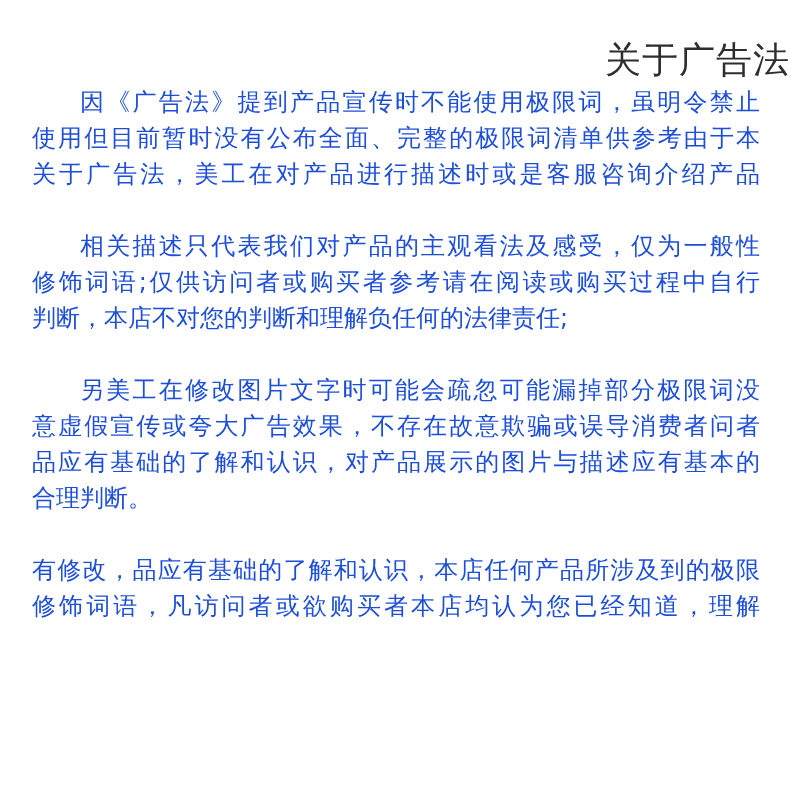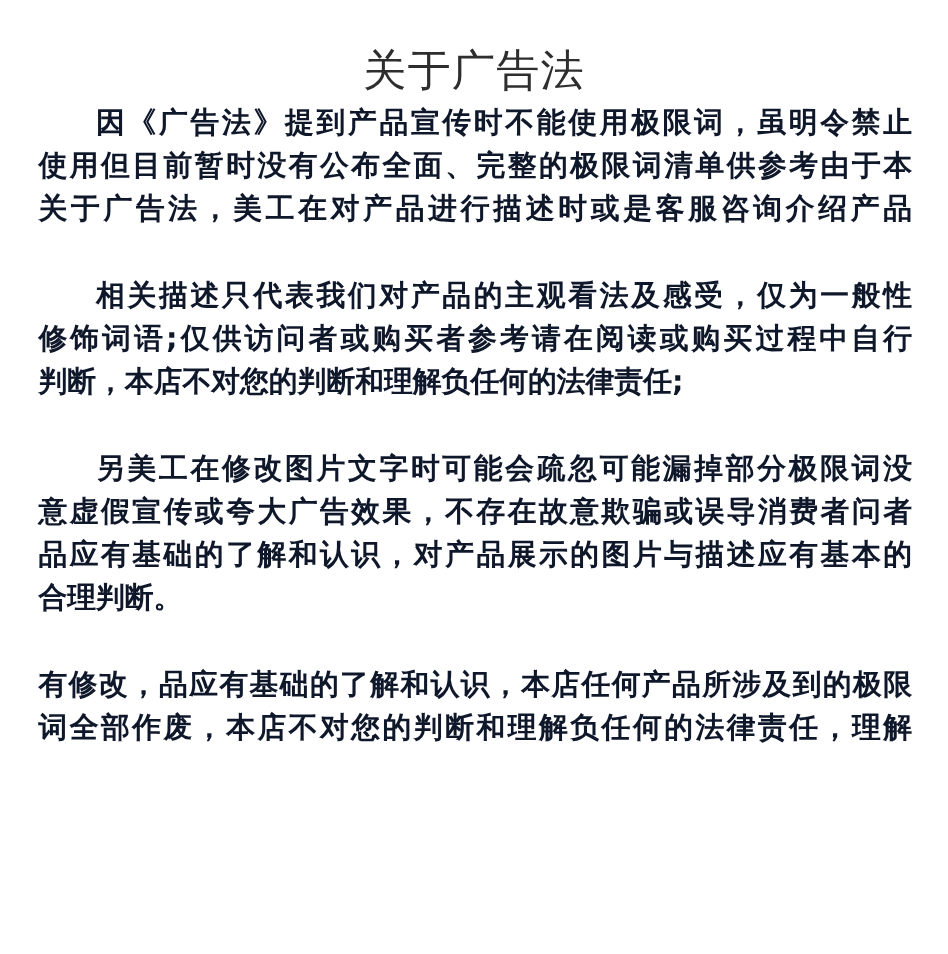--- a/index.html
+++ b/index.html
@@ -13,21 +13,21 @@
       overflow: hidden;
       position: relative;
       font-family: "DejaVu Sans", "Liberation Sans", sans-serif;
       color: #333333;
     }
     .title {
       position: absolute;
       top: 36px;
       left: 0;
       width: 790px;
-      text-align: center;
+      text-align: right;
       font-size: 36px;
       line-height: 48px;
       font-weight: normal;
       color: #2e2e2e;
       margin: 0;
       letter-spacing: 1px;
     }
     .content {
       position: absolute;
       top: 84px;
@@ -43,22 +43,21 @@
     .line.last {
       text-align-last: left;
     }
     .line.first {
       padding-left: 48px;
     }
     .para-lines {
       margin: 0 0 36px 0;
       font-size: 24px;
       line-height: 36px;
-      color: #0f172a;
-      font-weight: bold;
+      color: #1d4ed8;
     }
   </style>
 </head>
 <body>
 
 <h1 class="title">关于广告法</h1>
 
 <div class="content">
 
   <div class="para-lines">
@@ -75,16 +74,16 @@
 
   <div class="para-lines">
     <span class="line first">另美工在修改图片文字时可能会疏忽可能漏掉部分极限词没</span>
     <span class="line">意虚假宣传或夸大广告效果，不存在故意欺骗或误导消费者问者</span>
     <span class="line">品应有基础的了解和认识，对产品展示的图片与描述应有基本的</span>
     <span class="line last">合理判断。</span>
   </div>
 
   <div class="para-lines">
     <span class="line">有修改，品应有基础的了解和认识，本店任何产品所涉及到的极限</span>
-    <span class="line">词全部作废，本店不对您的判断和理解负任何的法律责任，理解</span>
+    <span class="line">修饰词语，凡访问者或欲购买者本店均认为您已经知道，理解</span>
   </div>
 
 </div>
 
 </body></html>

